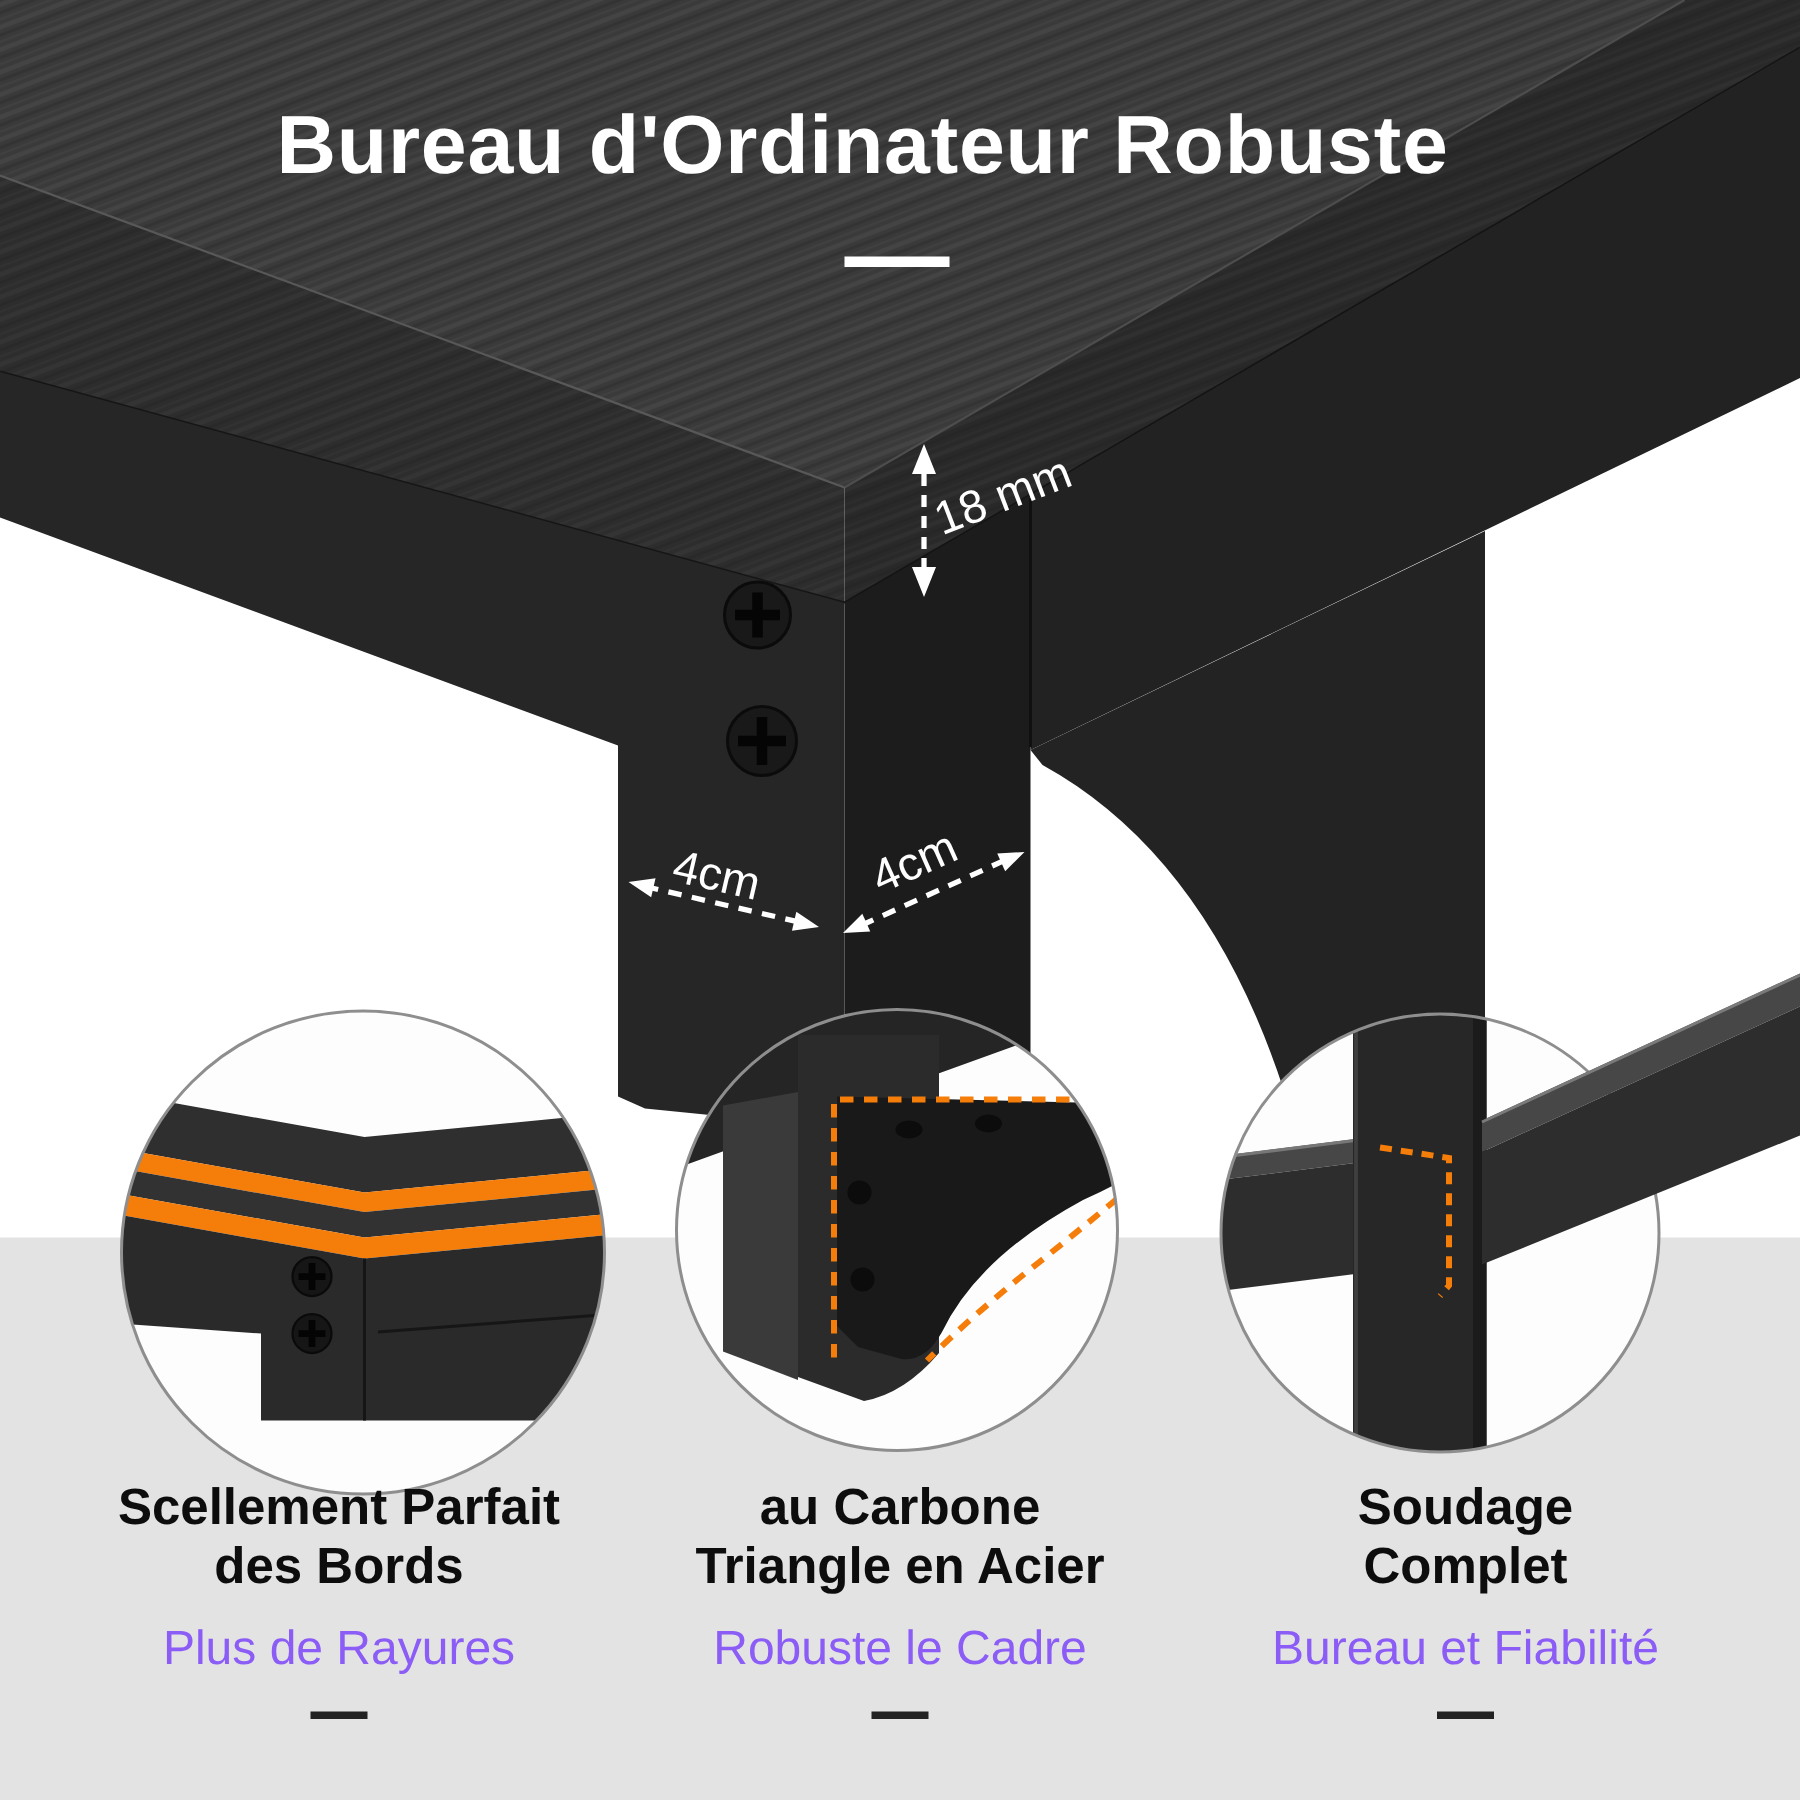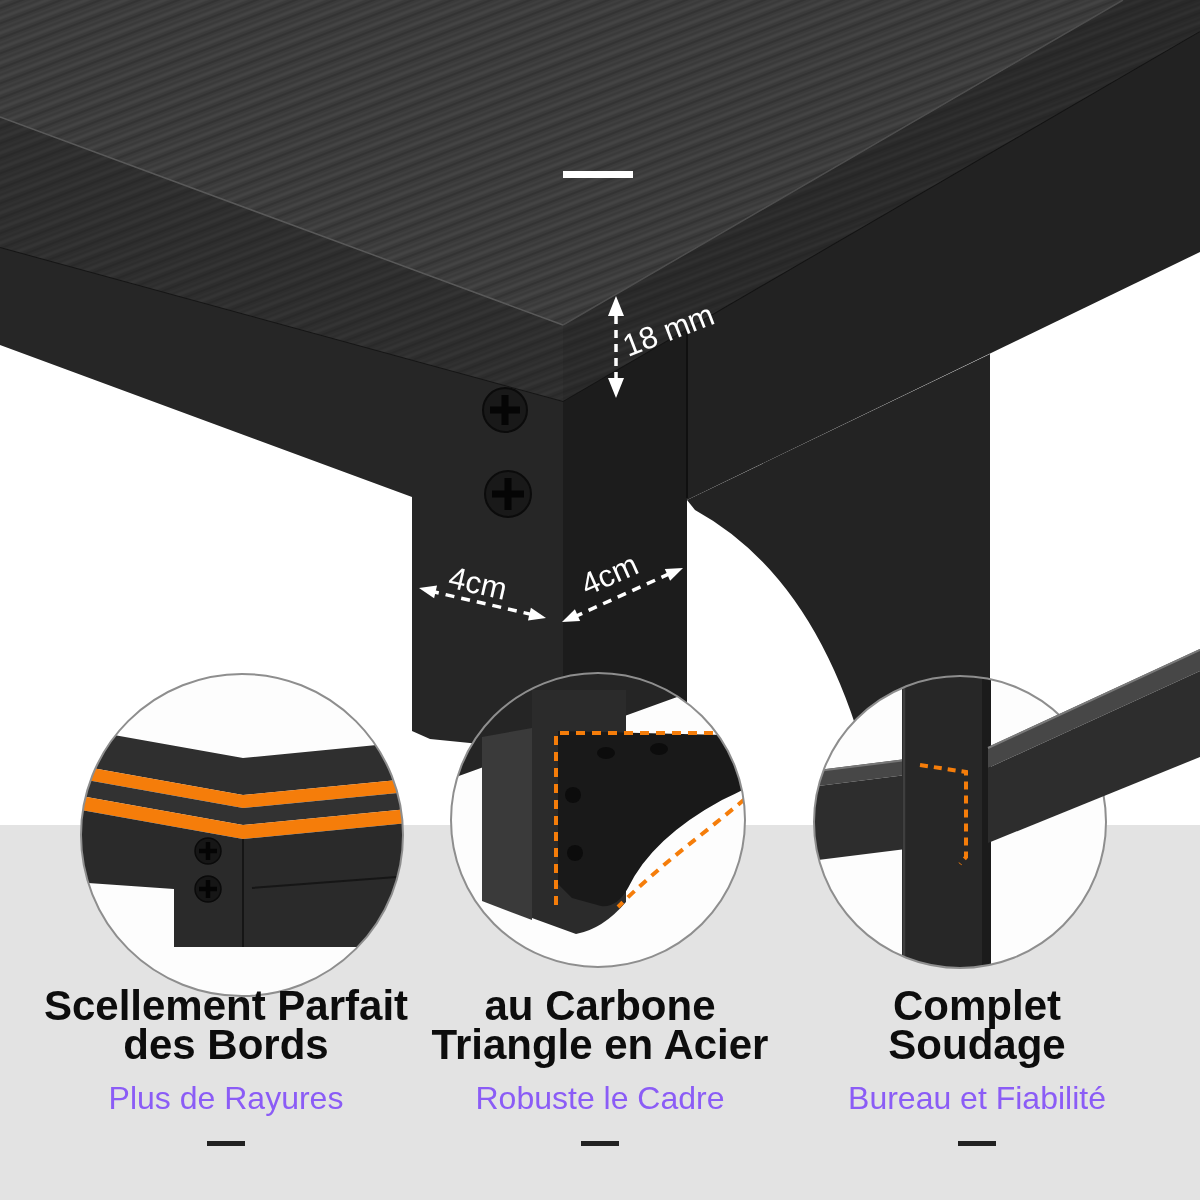--- a/index.html
+++ b/index.html
@@ -7,21 +7,21 @@
           font-family:"Liberation Sans",sans-serif;}
   .canvas svg{position:absolute;left:0;top:0;}
   svg text{font-family:"Liberation Sans",sans-serif;}
 
   .title{position:absolute;top:64px;left:0;width:1150px;text-align:center;
          font-size:55px;font-weight:700;color:#ffffff;letter-spacing:.5px;}
   .title-dash{position:absolute;left:563px;top:171px;width:70px;height:7px;background:#ffffff;}
 
   .feature{position:absolute;top:986px;width:400px;text-align:center;}
   .f1{left:26px}.f2{left:400px}.f3{left:777px}
-  .f-head{font-size:42px;font-weight:700;line-height:39px;color:#0d0d0d;}
+  .f-head{font-size:34px;font-weight:700;line-height:39px;color:#0d0d0d;}
   .f-sub{margin-top:16px;font-size:32px;font-weight:400;color:#8b5cf6;}
   .f-dash{width:38px;height:5px;background:#222222;margin:24px auto 0;}
 </style>
 </head>
 <body>
 
 <div class="canvas">
 
 <svg width="1200" height="1200" viewBox="0 0 1200 1200">
   <defs>
@@ -144,20 +144,21 @@
       <rect x="982" y="646" width="9" height="342" fill="#1b1b1b"></rect>
       <path d="M 920 765 L 966 772 L 966 857 L 960 864" fill="none" stroke-width="4" stroke-dasharray="8 6" stroke="#F57D0A"></path>
     </g>
     <circle cx="960" cy="822" r="146" fill="none" stroke="#8e8e8e" stroke-width="2"></circle>
     <path d="M 988 747 L 1200 649 L 1200 671 L 988 768 Z" fill="#474747"></path>
     <path d="M 988 768 L 1200 671 L 1200 757 L 988 843 Z" fill="#2d2d2d"></path>
     <line x1="988" y1="748" x2="1200" y2="650" stroke="#7a7a7a" stroke-width="2"></line>
   </g>
 </svg>
 
+  <div class="title">Bureau d'Ordinateur Robuste</div>
   <div class="title-dash"></div>
 
   <div class="feature f1">
     <div class="f-head">
       <div>Scellement Parfait</div>
       <div>des Bords</div>
     </div>
     <div class="f-sub">Plus de Rayures</div>
     <div class="f-dash"></div>
   </div>
@@ -166,20 +167,20 @@
     <div class="f-head">
       <div>au Carbone</div>
       <div>Triangle en Acier</div>
     </div>
     <div class="f-sub">Robuste le Cadre</div>
     <div class="f-dash"></div>
   </div>
 
   <div class="feature f3">
     <div class="f-head">
+      <div>Soudage</div>
       <div>Complet</div>
-      <div>Soudage</div>
     </div>
     <div class="f-sub">Bureau et Fiabilité</div>
     <div class="f-dash"></div>
   </div>
 
 </div>
 
 </body></html>

